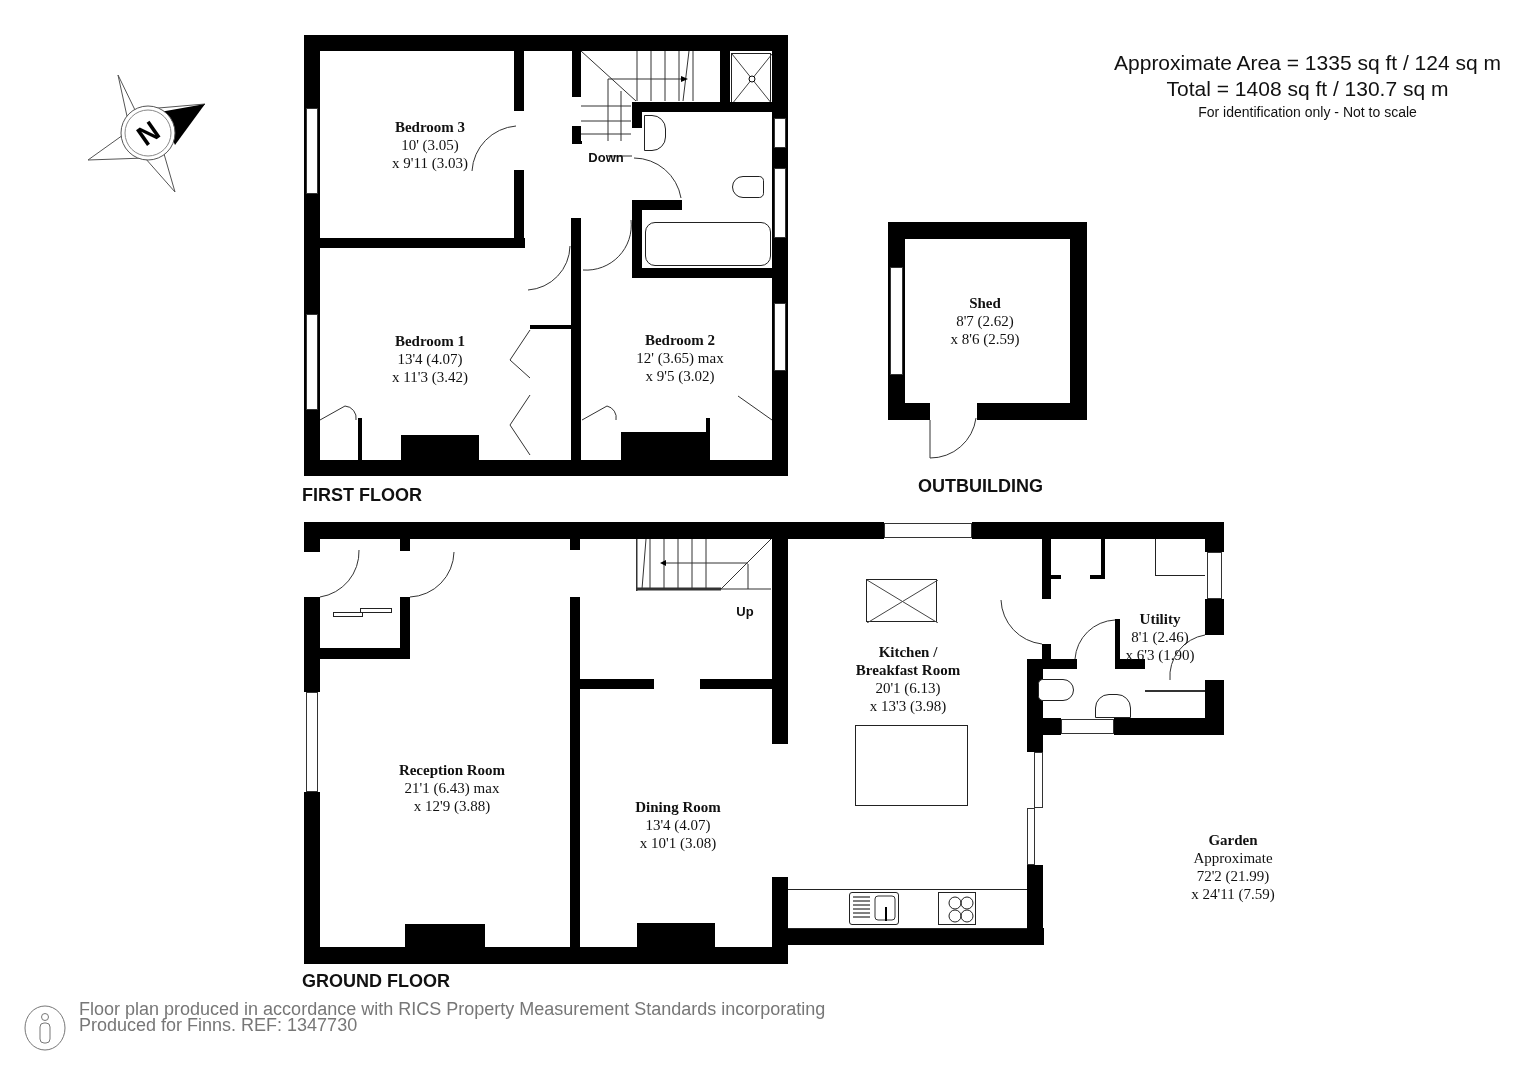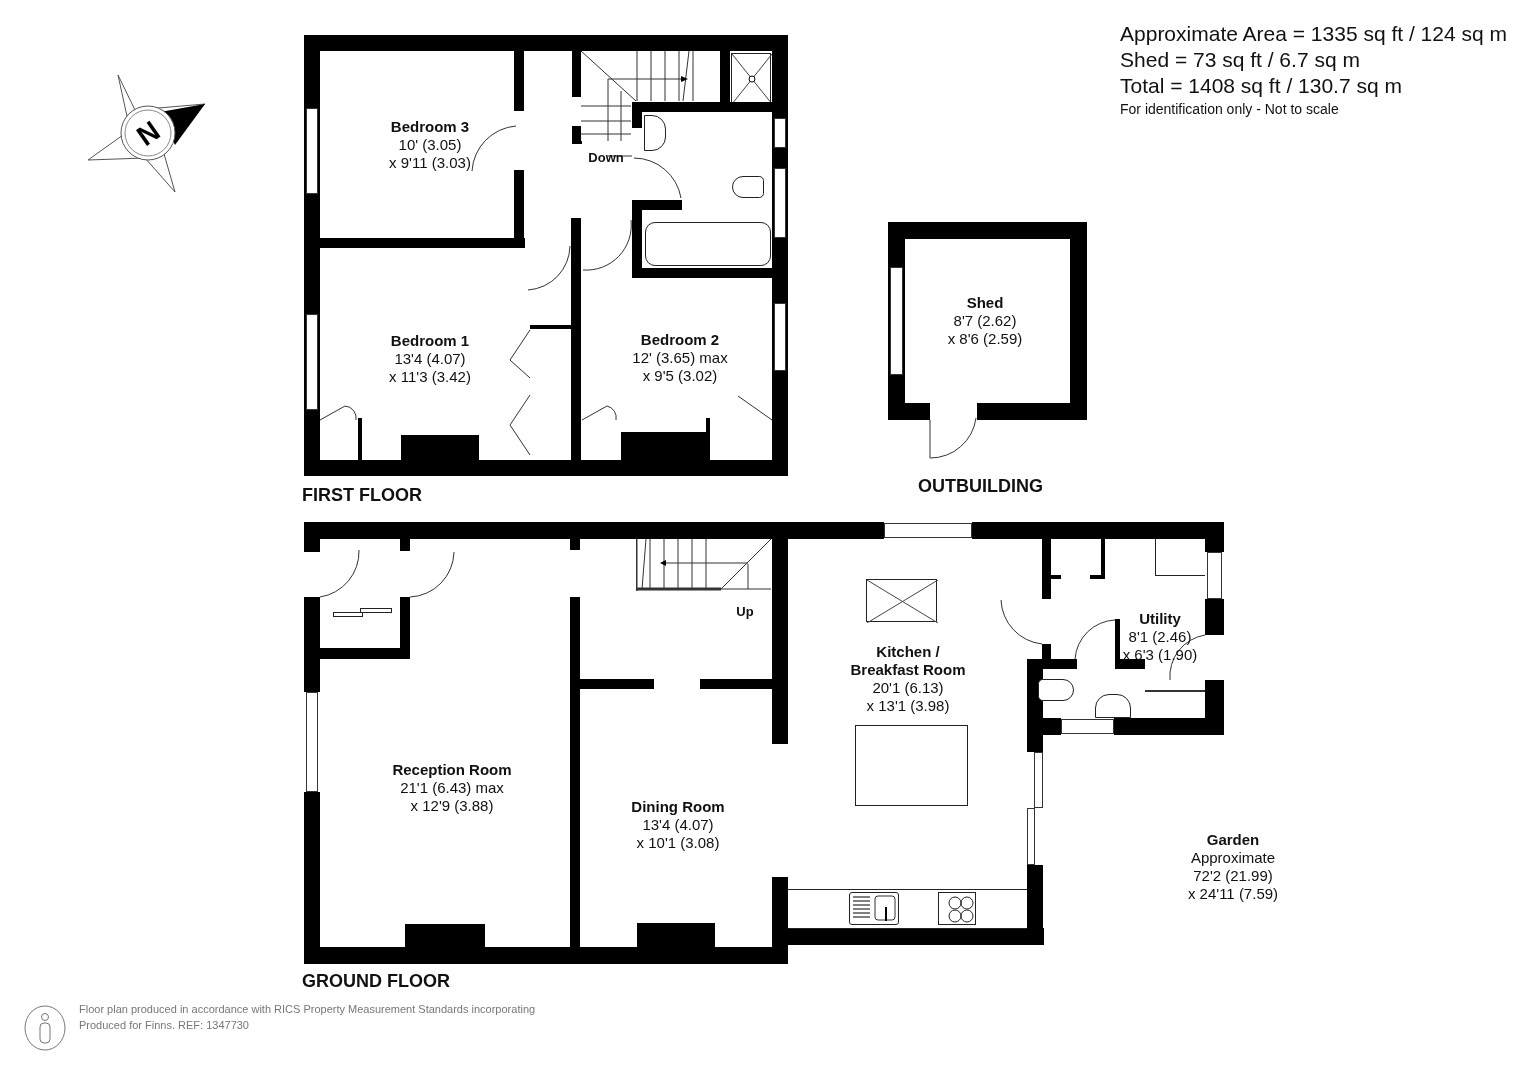--- a/index.html
+++ b/index.html
@@ -1,34 +1,33 @@
 <!DOCTYPE html>
 <html><head>
 <meta charset="utf-8">
 <style>
   html,body{margin:0;padding:0;background:#fff;}
   body{width:1527px;height:1080px;position:relative;overflow:hidden;font-family:"Liberation Sans",sans-serif;color:#111;}
   .w{position:absolute;background:#000;}
   .win{position:absolute;background:#fff;border:1px solid #333;box-sizing:border-box;}
   .lbl{position:absolute;text-align:center;line-height:18px;font-size:15px;}
   .lbl .t{font-weight:bold;display:block;}
-  .lbl span{display:block;}
+  .lbl span{display:block;font-family:Liberation Serif, serif;}
   .floor{position:absolute;font-weight:bold;font-size:18px;}
-  .area{position:absolute;right:20px;text-align:left;font-size:21px;line-height:26px;}
+  .area{position:absolute;right:26px;text-align:center;font-size:21px;line-height:26px;margin-top:29px;}
   .area .note{font-size:14px;line-height:20px;}
-  .foot{position:absolute;left:79px;top:1002px;font-size:11px;line-height:15.5px;color:#777;}
+  .foot{position:absolute;left:79px;top:1002px;font-size:18px;line-height:15.5px;color:#777;}
   .fix{position:absolute;border:1px solid #222;box-sizing:border-box;background:#fff;}
   svg.ov{position:absolute;left:0;top:0;pointer-events:none;}
 </style>
 </head>
 <body>
 
 <div class="area" style="top:21px;">
   <div>Approximate Area = 1335 sq ft / 124 sq m</div>
-  <div>Shed  = 73 sq ft / 6.7 sq m</div>
   <div>Total = 1408 sq ft / 130.7 sq m</div>
   <div class="note">For identification only - Not to scale</div>
 </div>
 
 <svg class="ov" width="230" height="210">
   <polygon points="118,75 135,110 205,104 160,140 175,192 145,158 88,160 130,130" fill="#fff" stroke="#555" stroke-width="1"></polygon>
   <polygon points="160,112 205,104 175,145" fill="#000"></polygon>
   <circle cx="148" cy="133" r="27" fill="#fff" stroke="#555"></circle>
   <circle cx="148" cy="133" r="23" fill="none" stroke="#888"></circle>
   <text x="148" y="143" font-size="28" font-weight="bold" text-anchor="middle" transform="rotate(-35 148 133)" font-family="Liberation Sans, sans-serif">N</text>
@@ -279,21 +278,21 @@
   </div>
   <div class="lbl" style="left:588px;top:798px;width:180px;">
     <span class="t">Dining Room</span>
       <span>13'4 (4.07)</span>
       <span>x 10'1 (3.08)</span>
   </div>
   <div class="lbl" style="left:818px;top:643px;width:180px;">
     <span class="t">Kitchen /</span>
       <span class="t">Breakfast Room</span>
       <span>20'1 (6.13)</span>
-      <span>x 13'1 (3.98)</span>
+      <span>x 13'3 (3.98)</span>
   </div>
   <div class="lbl" style="left:1110px;top:610px;width:100px;">
     <span class="t">Utility</span>
       <span>8'1 (2.46)</span>
       <span>x 6'3 (1.90)</span>
   </div>
   <div class="lbl" style="left:722px;top:603px;width:46px;font-weight:bold;font-size:13px;">Up</div>
   <div class="floor" style="left:302px;top:971px;">GROUND FLOOR</div>
 </div>
 

